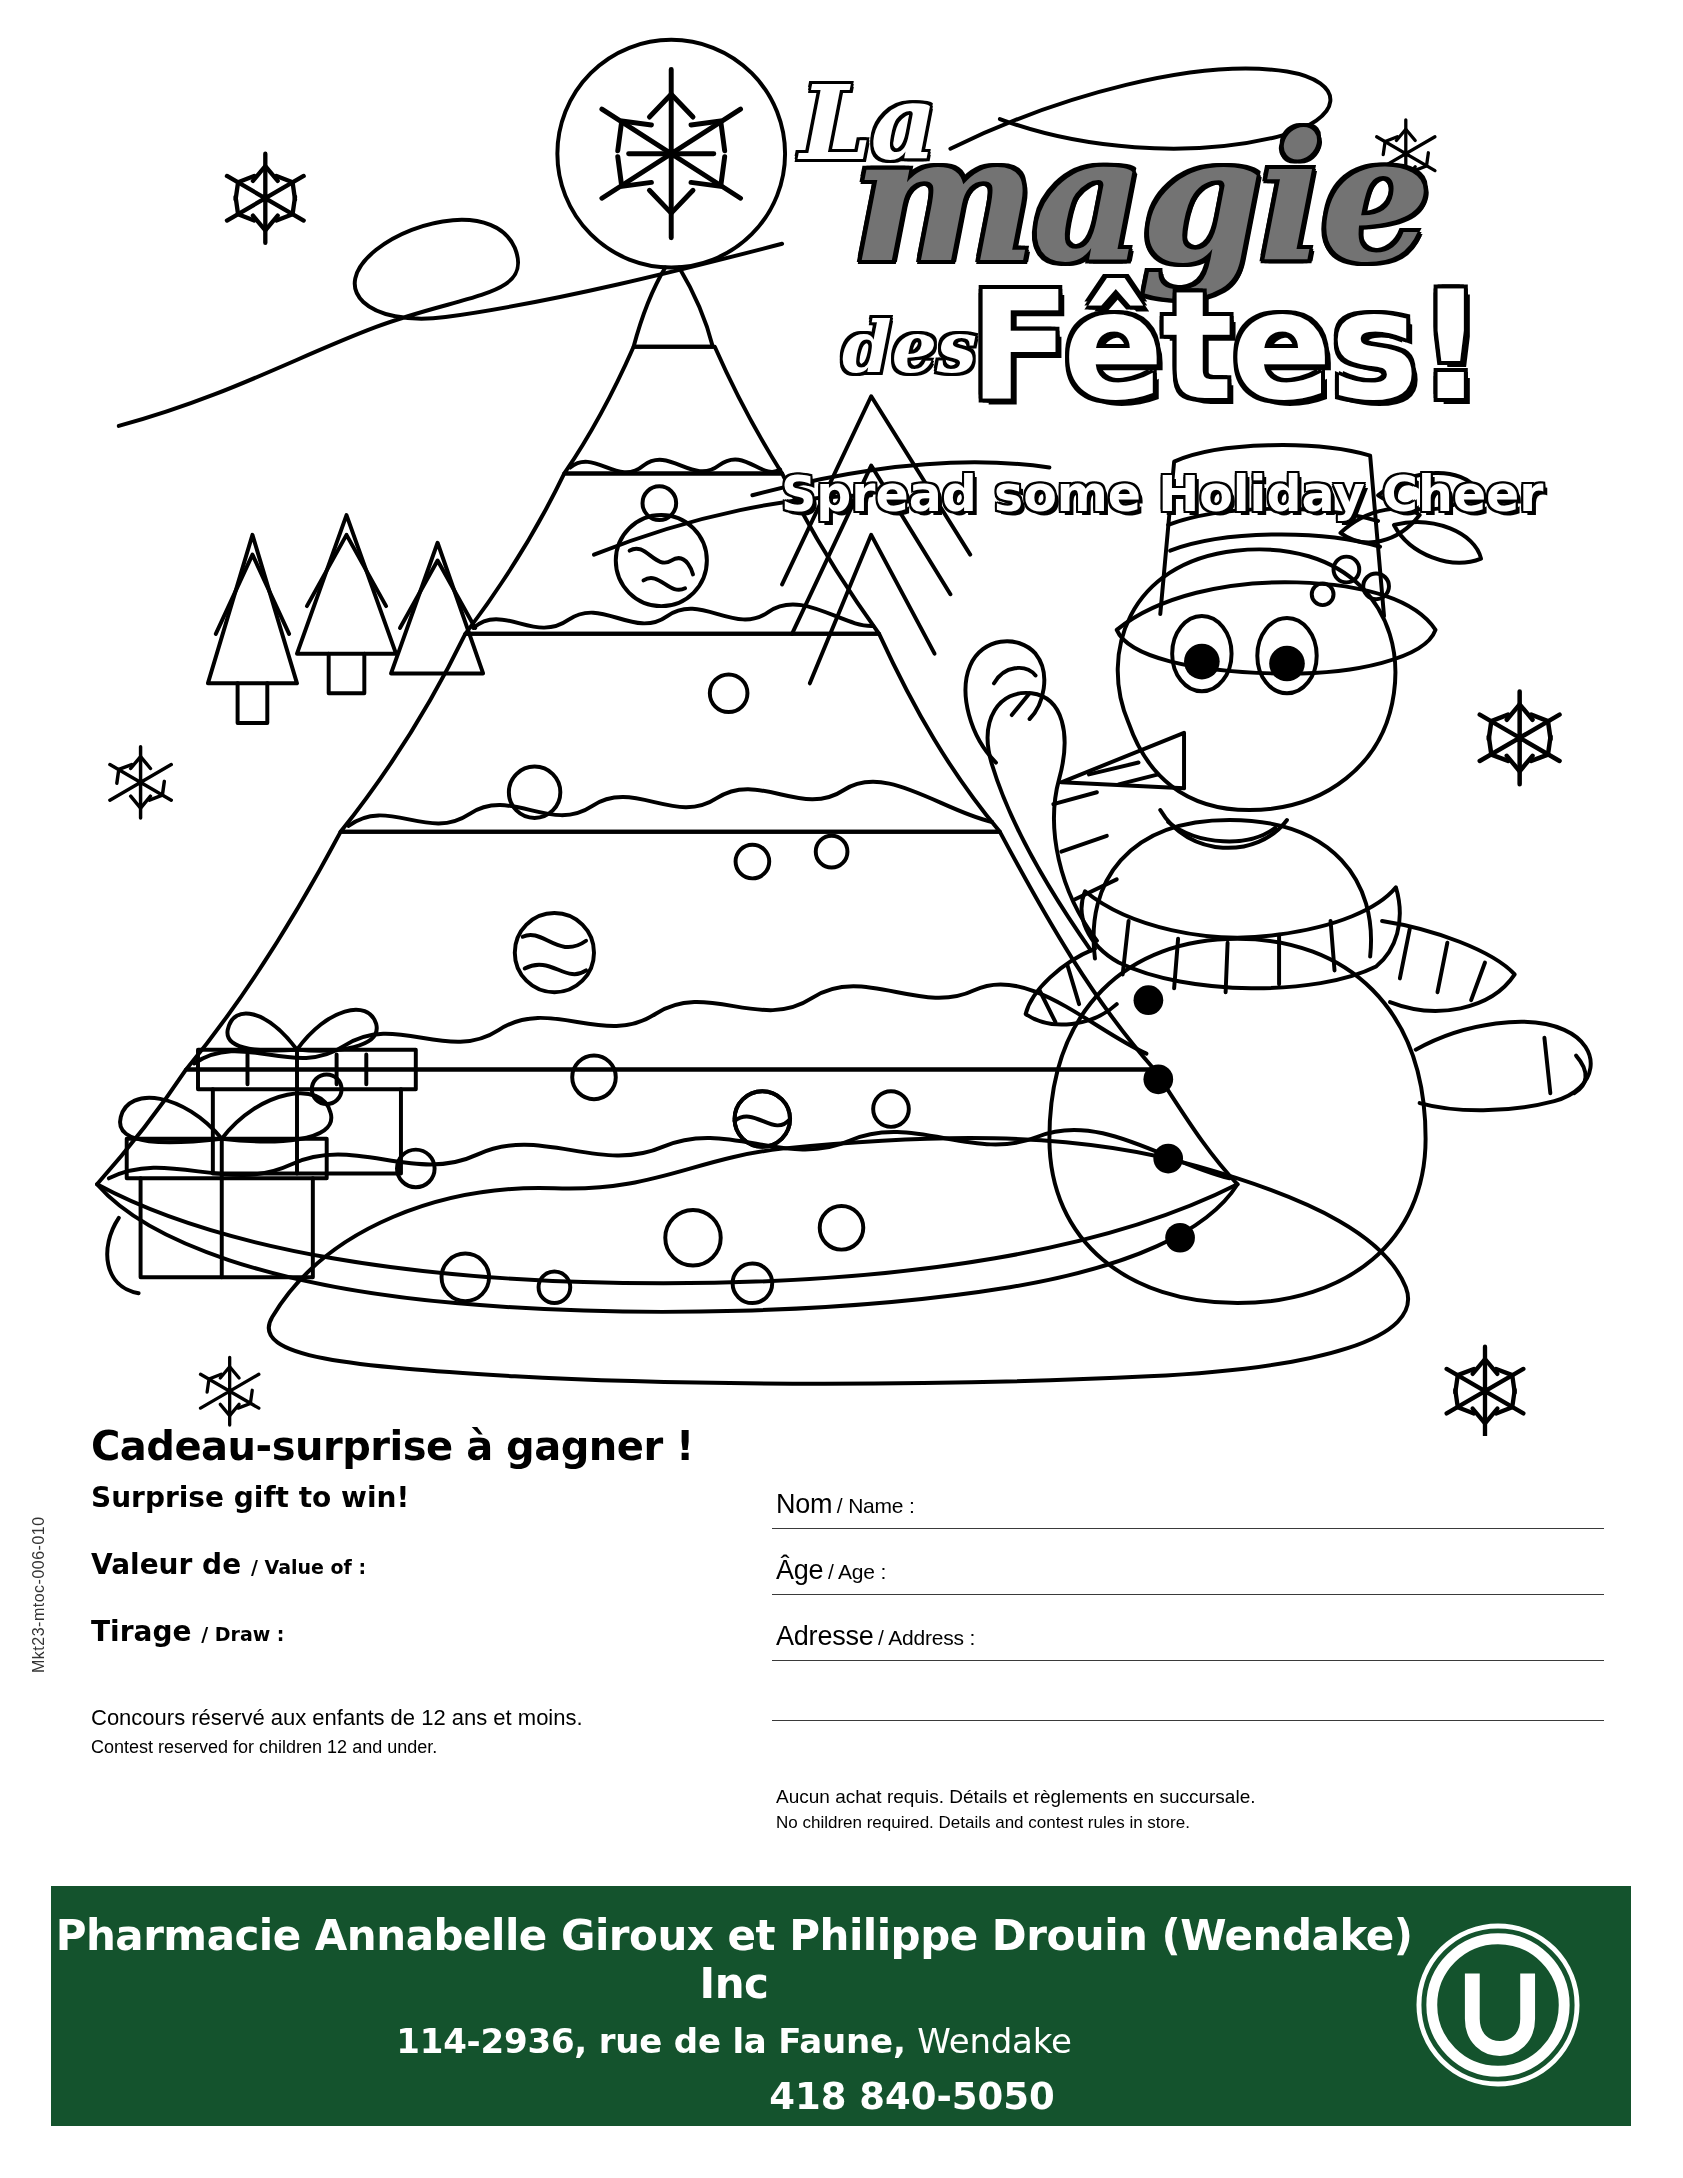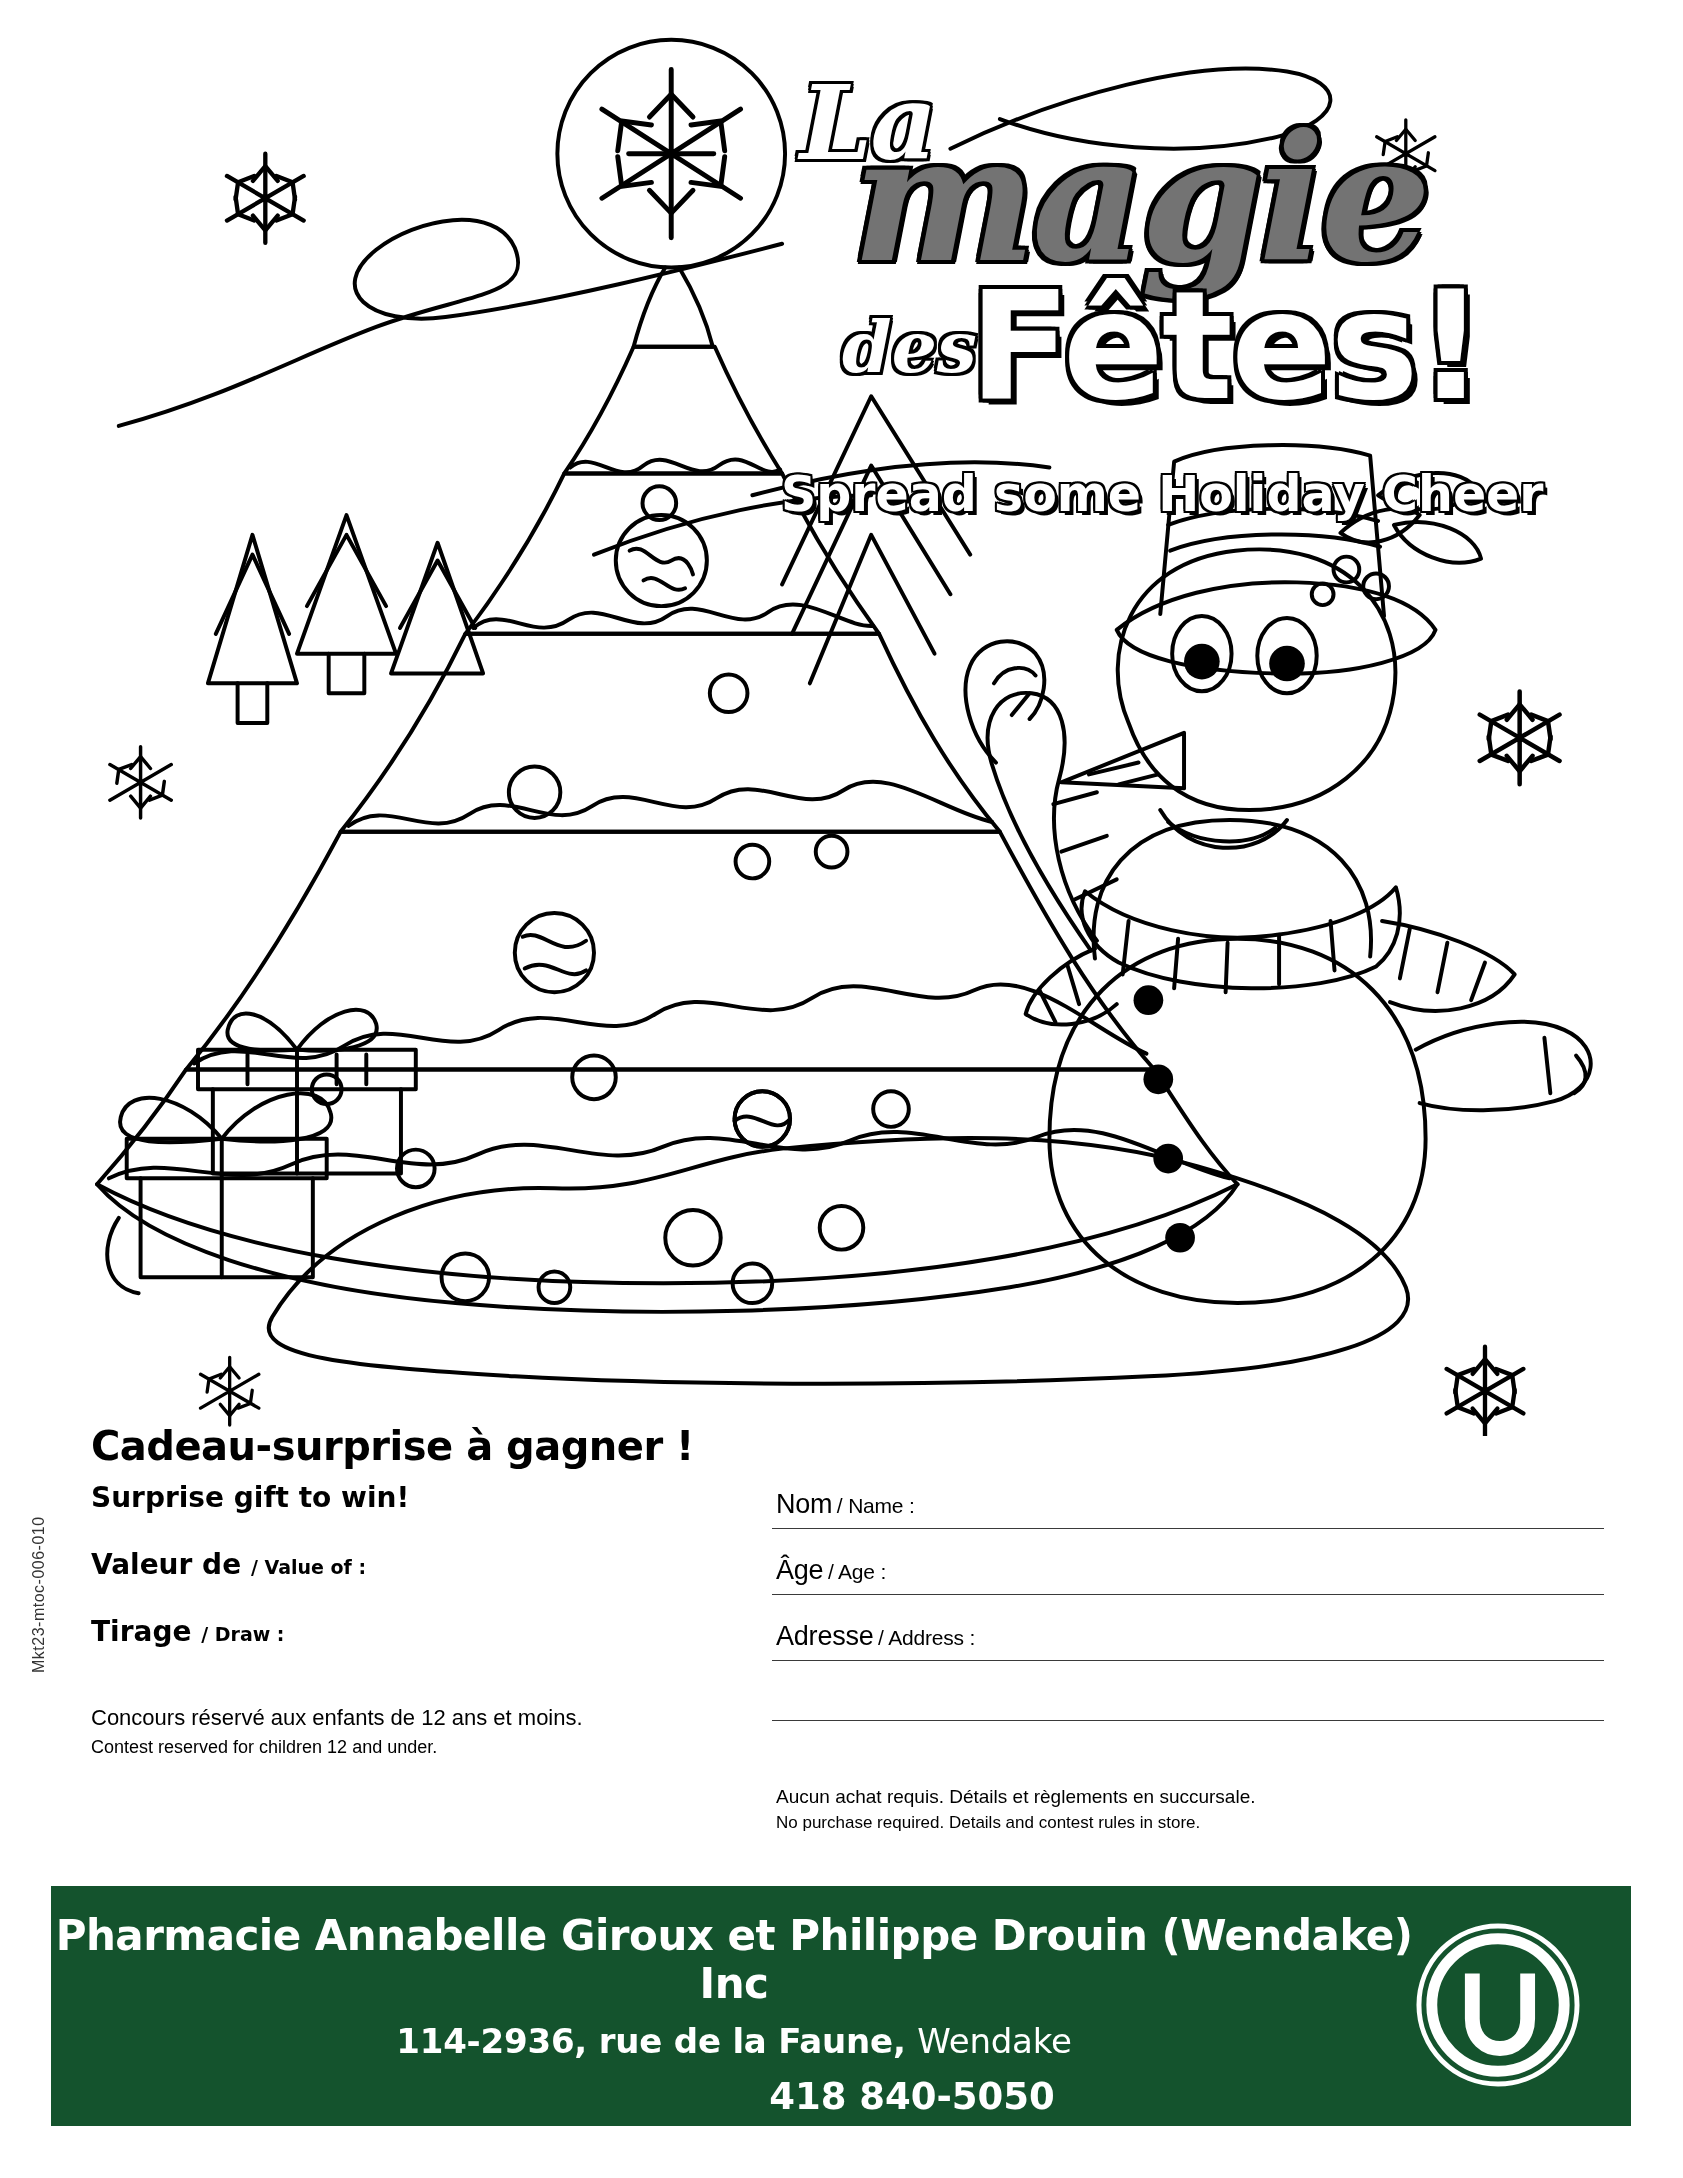--- a/index.html
+++ b/index.html
@@ -492,21 +492,21 @@
     <div class="field-label">
       <span class="lbl-fr">Adresse</span>
       <span class="lbl-en">/ Address :</span>
     </div>
   </div>
   <div class="field blank"></div>
 </div>
 
 <div class="legal">
   <div class="fr">Aucun achat requis. Détails et règlements en succursale.</div>
-  <div class="en">No purchase required. Details and contest rules in store.</div>
+  <div class="en">No children required. Details and contest rules in store.</div>
 </div>
 
 <div class="footer">
   <div class="footer-texts">
     <div class="footer-name">Pharmacie Annabelle Giroux et Philippe Drouin (Wendake) Inc</div>
     <div class="footer-addr">
       <span>114-2936, rue de la Faune,</span>
       <span class="city">Wendake</span>
     </div>
     <div class="footer-phone">418 840-5050</div>

